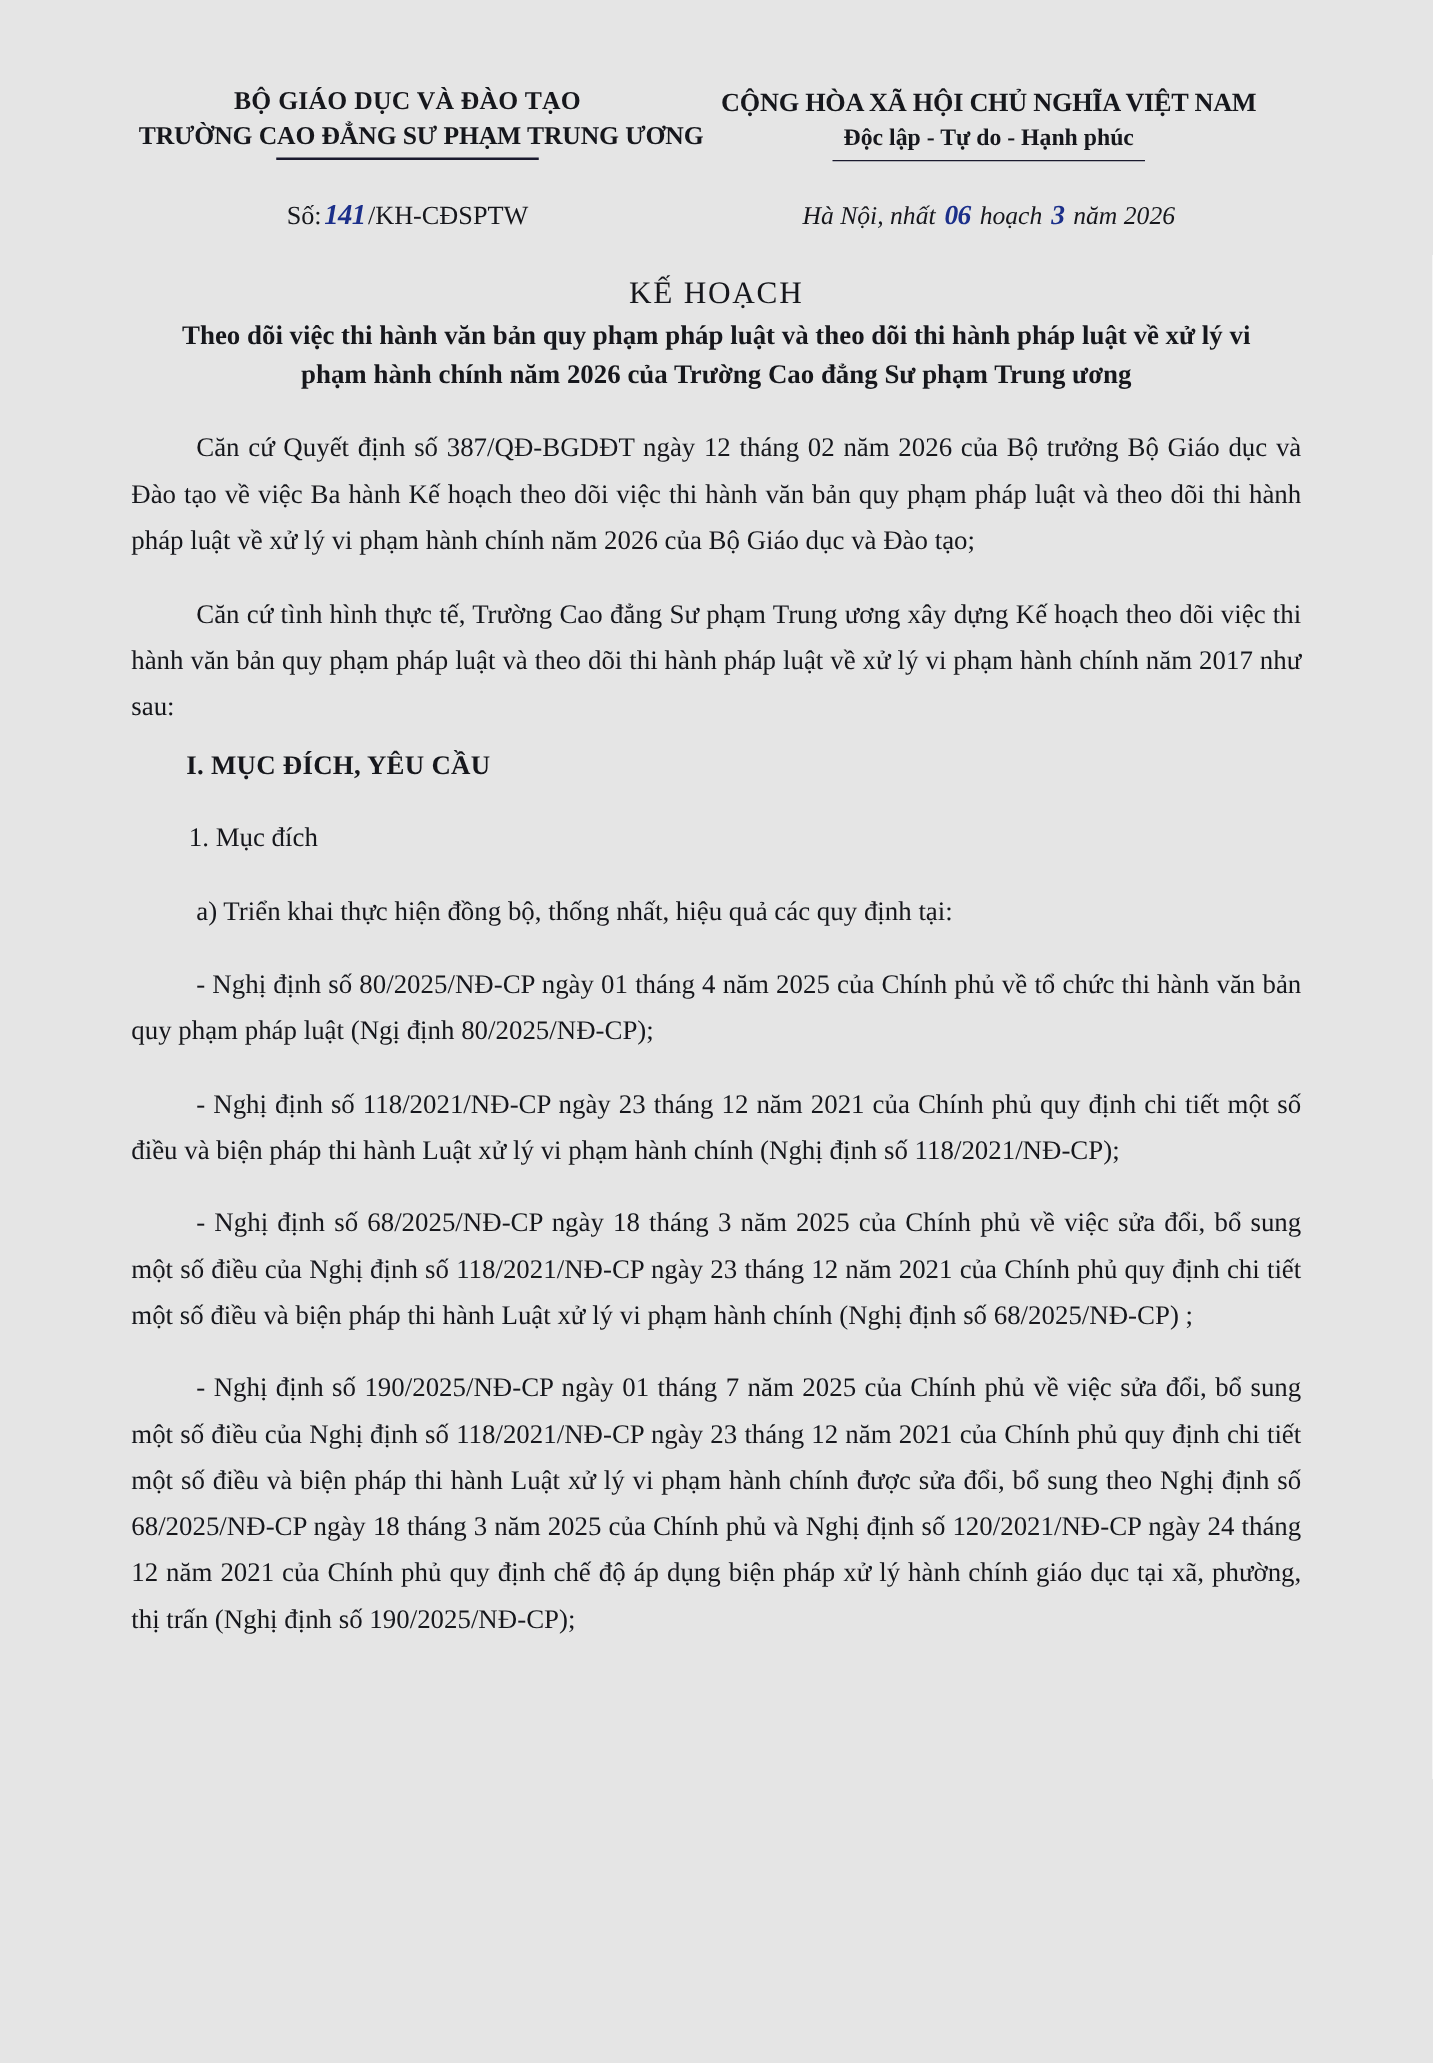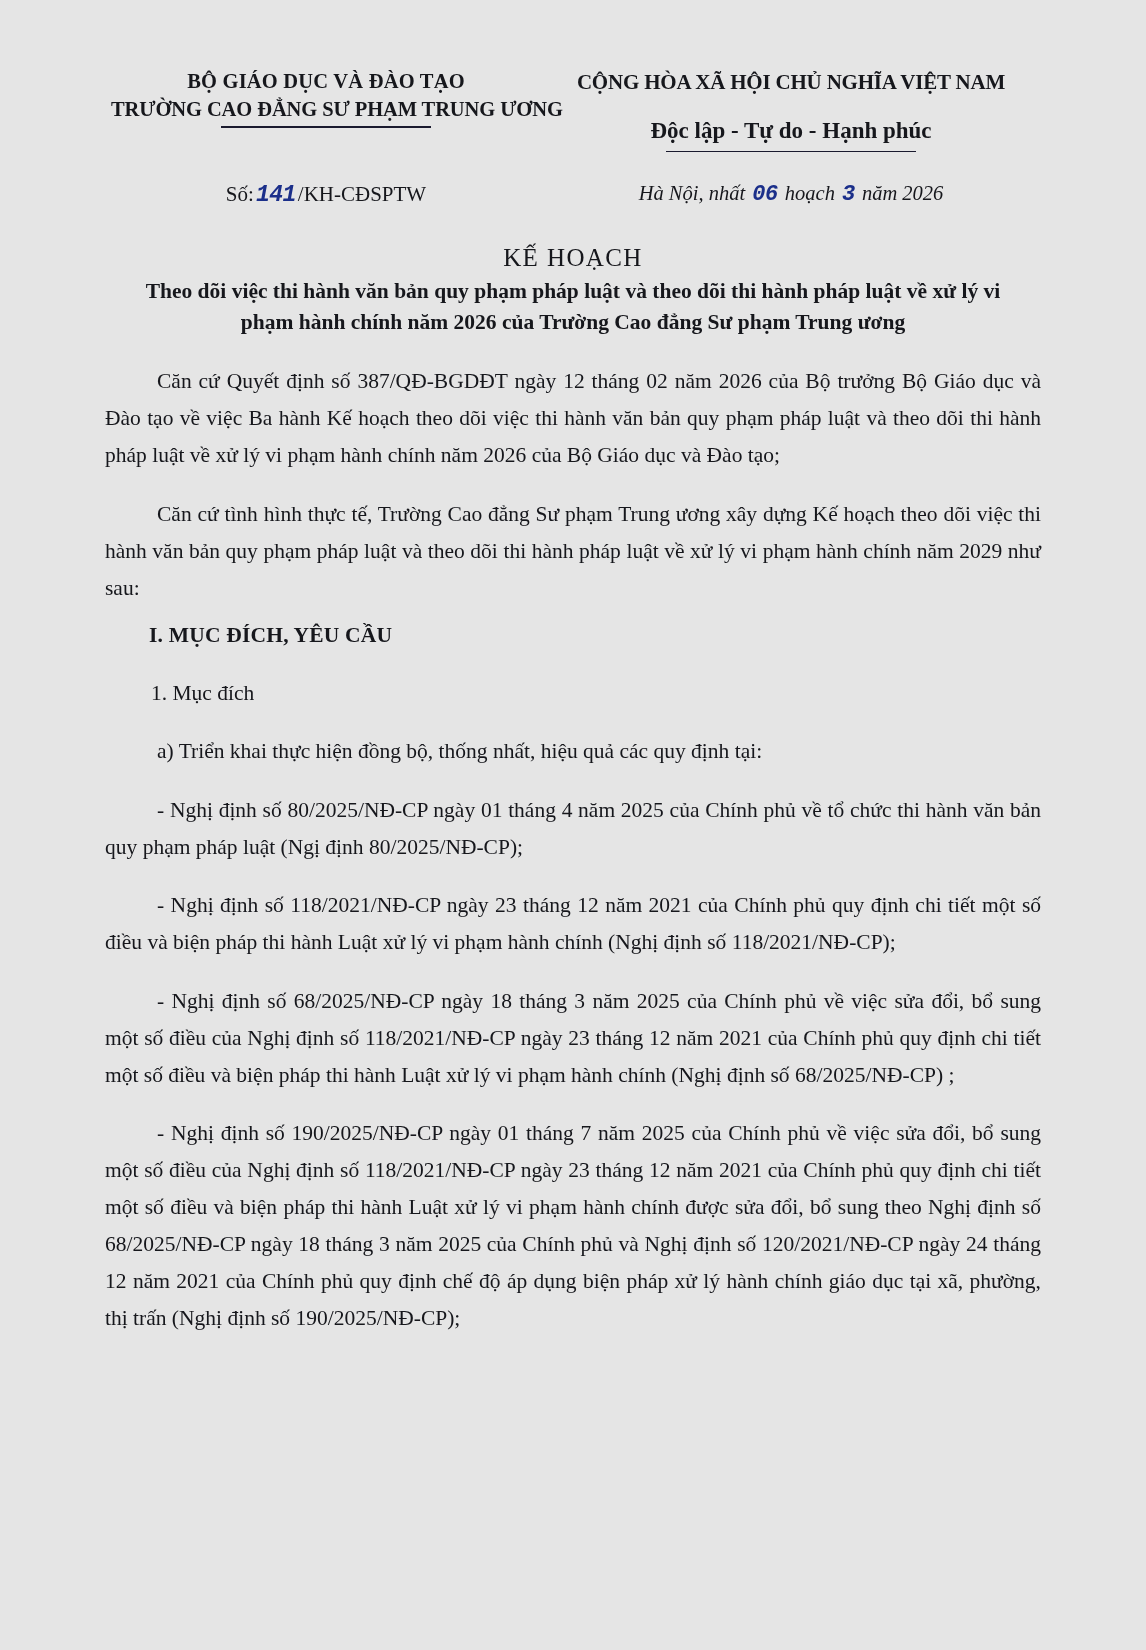--- a/index.html
+++ b/index.html
@@ -55,24 +55,24 @@
     white-space: nowrap;
   }
   .nation-line1 {
     font-size: 21px;
     font-weight: 700;
     letter-spacing: -0.2px;
     line-height: 1.35;
     white-space: nowrap;
   }
   .nation-line2 {
-    font-size: 23px;
+    font-size: 19px;
     font-weight: 700;
     line-height: 1.45;
-    margin-top: 18px;
+    margin-top: 1px;
   }
   .rule-left {
     width: 210px;
     height: 1.5px;
     background: #1a1a2e;
     margin: 3px auto 0 auto;
   }
   .rule-right {
     width: 250px;
     height: 1.5px;
@@ -93,21 +93,21 @@
     white-space: nowrap;
   }
   .subheader-right {
     flex: 1;
     text-align: center;
     font-size: 20.5px;
     font-style: italic;
     white-space: nowrap;
   }
   .handwrite {
-    font-family: Liberation Mono, monospace;
+    font-family: Liberation Serif, serif;
     font-style: italic;
     font-weight: 700;
     color: #1b2f8a;
     letter-spacing: -0.5px;
     padding: 0 2px;
   }
   .hw-num { font-size: 23px; }
   .hw-small { font-size: 22px; }
 
   
@@ -188,21 +188,21 @@
   <div class="title-block">
     <div class="doc-title">KẾ HOẠCH</div>
     <div class="doc-subtitle">
       <span>Theo dõi việc thi hành văn bản quy phạm pháp luật và theo dõi thi hành pháp luật về</span>
       <span>xử lý vi phạm hành chính năm 2026 của Trường Cao đẳng Sư phạm Trung ương</span>
     </div>
   </div>
 
   <div class="body-block">
     <p class="para">Căn cứ Quyết định số 387/QĐ-BGDĐT ngày 12 tháng 02 năm 2026 của Bộ trưởng Bộ Giáo dục và Đào tạo về việc Ba hành Kế hoạch theo dõi việc thi hành văn bản quy phạm pháp luật và theo dõi thi hành pháp luật về xử lý vi phạm hành chính năm 2026 của Bộ Giáo dục và Đào tạo;</p>
-    <p class="para">Căn cứ tình hình thực tế, Trường Cao đẳng Sư phạm Trung ương xây dựng Kế hoạch theo dõi việc thi hành văn bản quy phạm pháp luật và theo dõi thi hành pháp luật về xử lý vi phạm hành chính năm 2029 như sau:</p>
+    <p class="para">Căn cứ tình hình thực tế, Trường Cao đẳng Sư phạm Trung ương xây dựng Kế hoạch theo dõi việc thi hành văn bản quy phạm pháp luật và theo dõi thi hành pháp luật về xử lý vi phạm hành chính năm 2017 như sau:</p>
     <p class="section-heading">I. MỤC ĐÍCH, YÊU CẦU</p>
     <p class="sub-heading">1. Mục đích</p>
     <p class="item">a) Triển khai thực hiện đồng bộ, thống nhất, hiệu quả các quy định tại:</p>
     <p class="item">- Nghị định số 80/2025/NĐ-CP ngày 01 tháng 4 năm 2025 của Chính phủ về tổ chức thi hành văn bản quy phạm pháp luật (Ngị định 80/2025/NĐ-CP);</p>
     <p class="item">- Nghị định số 118/2021/NĐ-CP ngày 23 tháng 12 năm 2021 của Chính phủ quy định chi tiết một số điều và biện pháp thi hành Luật xử lý vi phạm hành chính (Nghị định số 118/2021/NĐ-CP);</p>
     <p class="item">- Nghị định số 68/2025/NĐ-CP ngày 18 tháng 3 năm 2025 của Chính phủ về việc sửa đổi, bổ sung một số điều của Nghị định số 118/2021/NĐ-CP ngày 23 tháng 12 năm 2021 của Chính phủ quy định chi tiết một số điều và biện pháp thi hành Luật xử lý vi phạm hành chính (Nghị định số 68/2025/NĐ-CP) ;</p>
     <p class="item">- Nghị định số 190/2025/NĐ-CP ngày 01 tháng 7 năm 2025 của Chính phủ về việc sửa đổi, bổ sung một số điều của Nghị định số 118/2021/NĐ-CP ngày 23 tháng 12 năm 2021 của Chính phủ quy định chi tiết một số điều và biện pháp thi hành Luật xử lý vi phạm hành chính được sửa đổi, bổ sung theo Nghị định số 68/2025/NĐ-CP ngày 18 tháng 3 năm 2025 của Chính phủ và Nghị định số 120/2021/NĐ-CP ngày 24 tháng 12 năm 2021 của Chính phủ quy định chế độ áp dụng biện pháp xử lý hành chính giáo dục tại xã, phường, thị trấn (Nghị định số 190/2025/NĐ-CP);</p>
   </div>
 
 </div>

